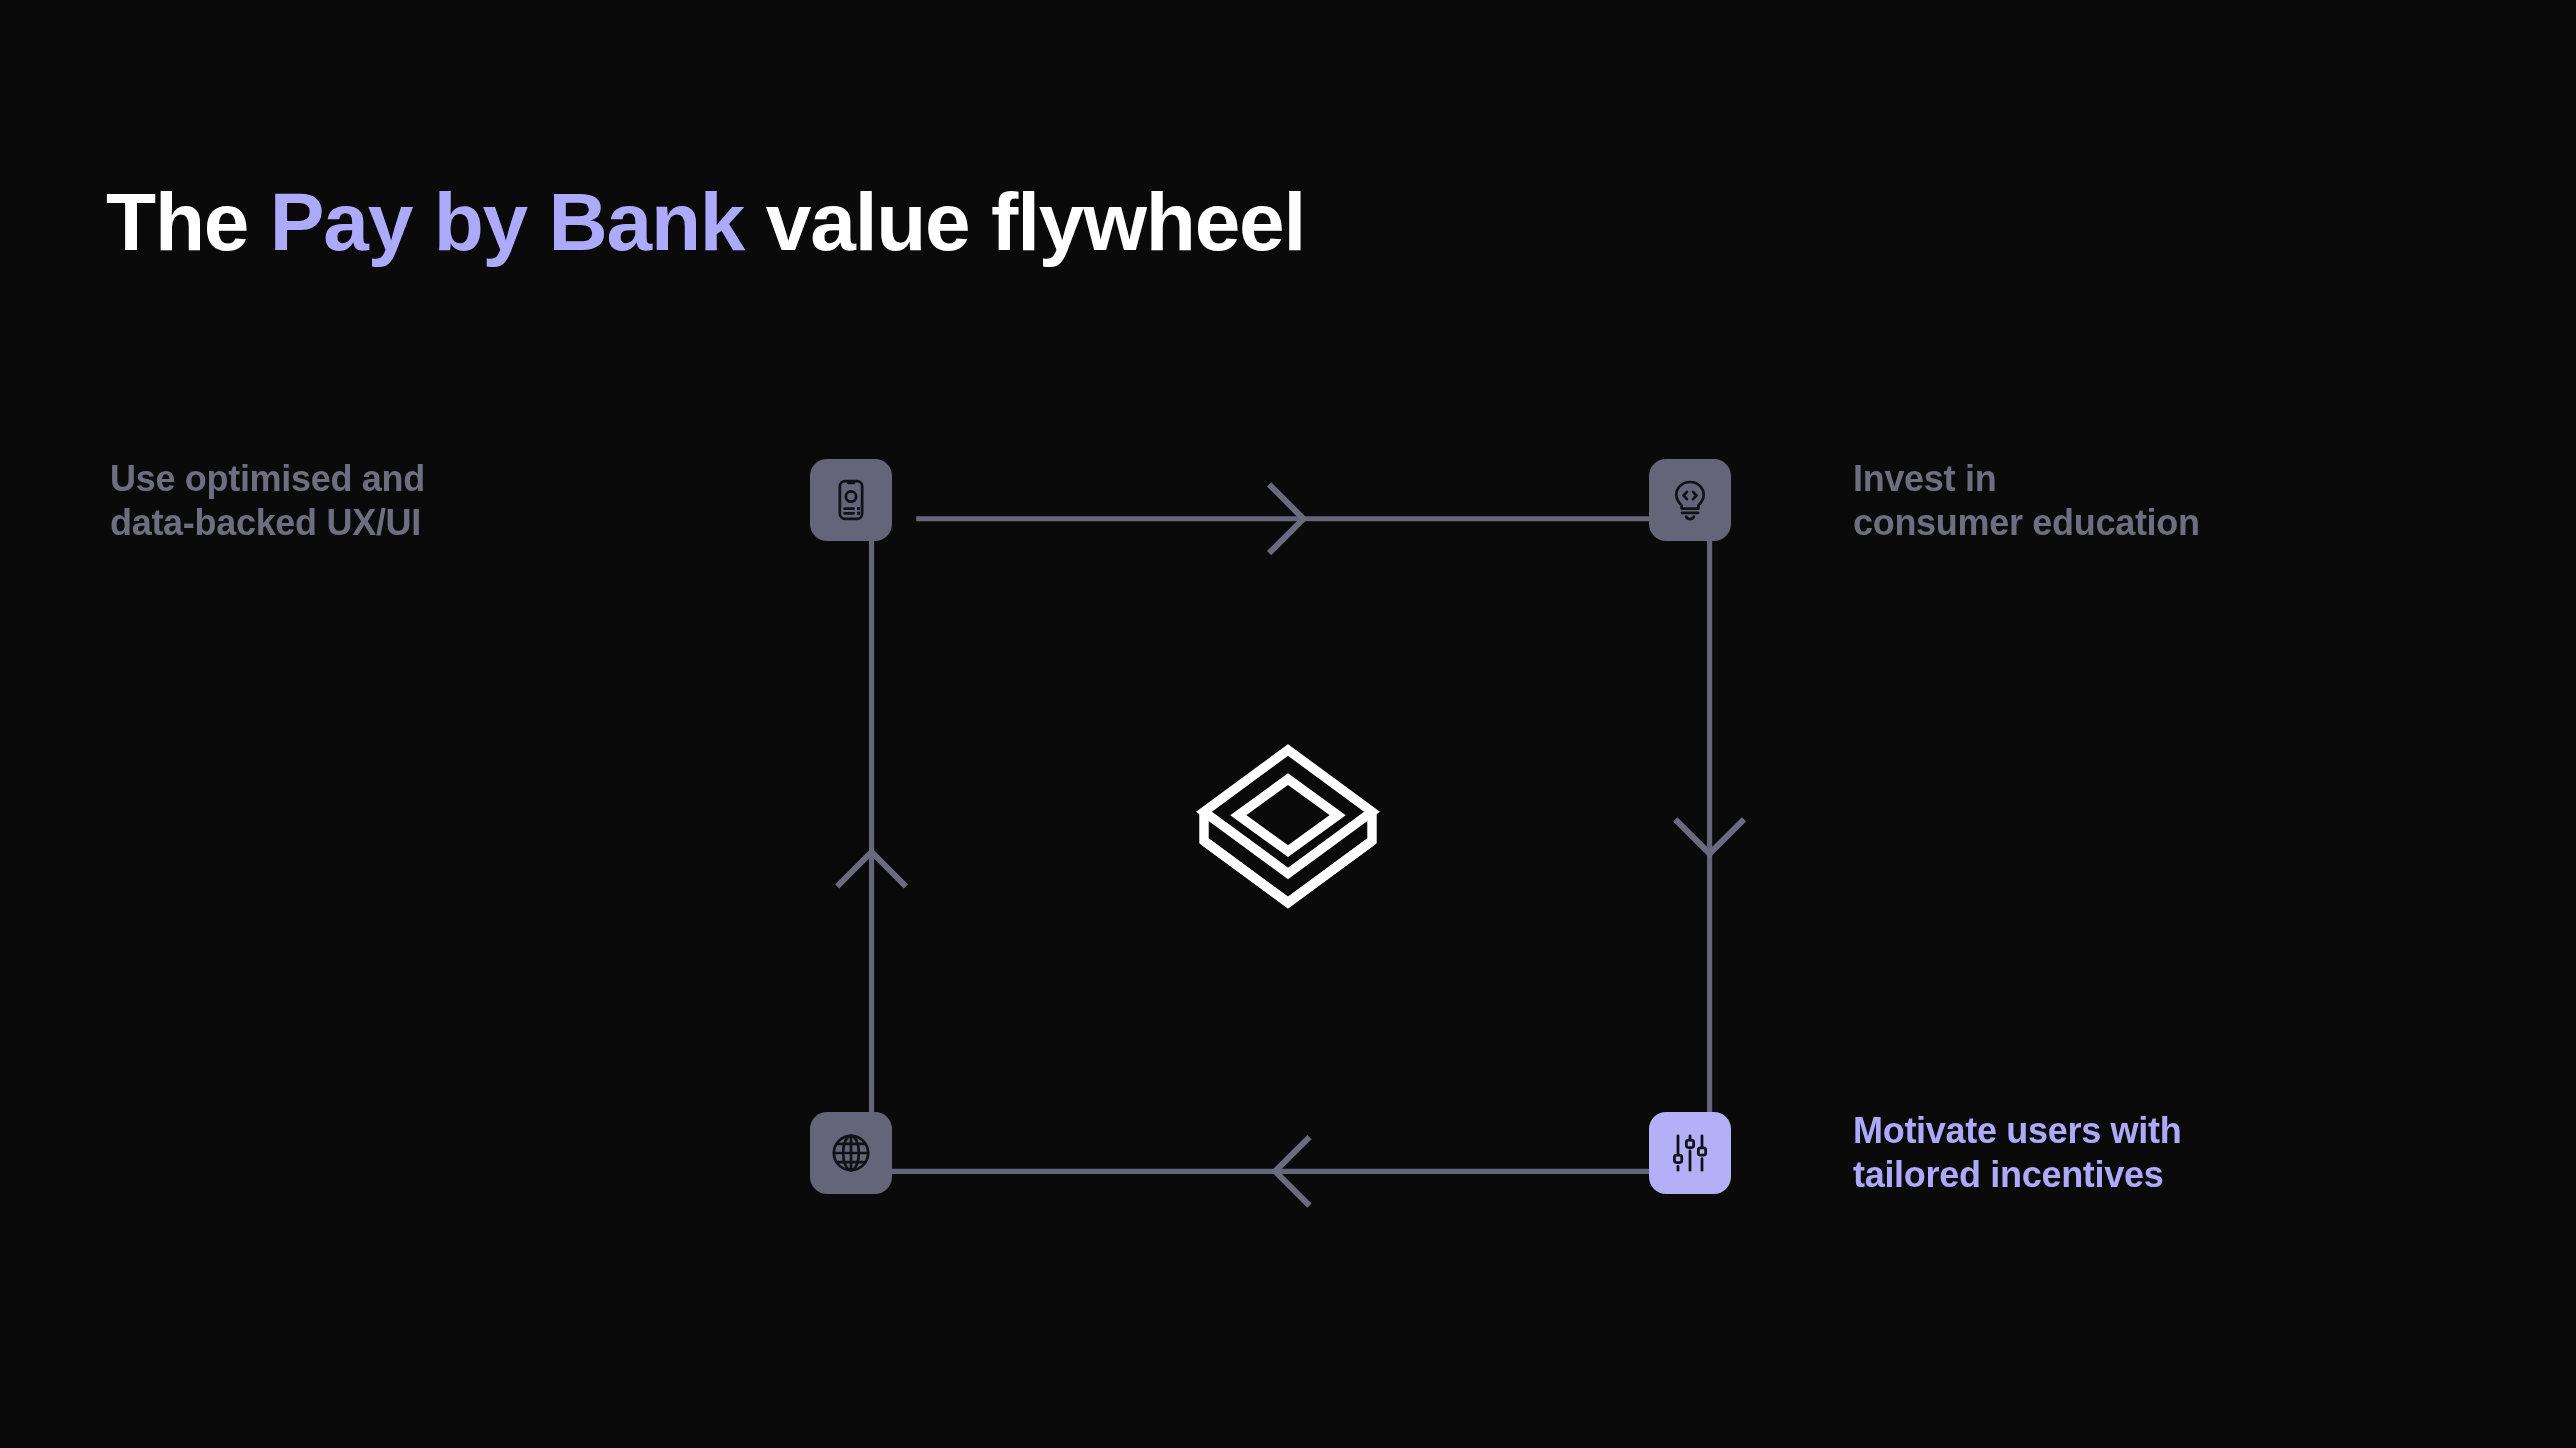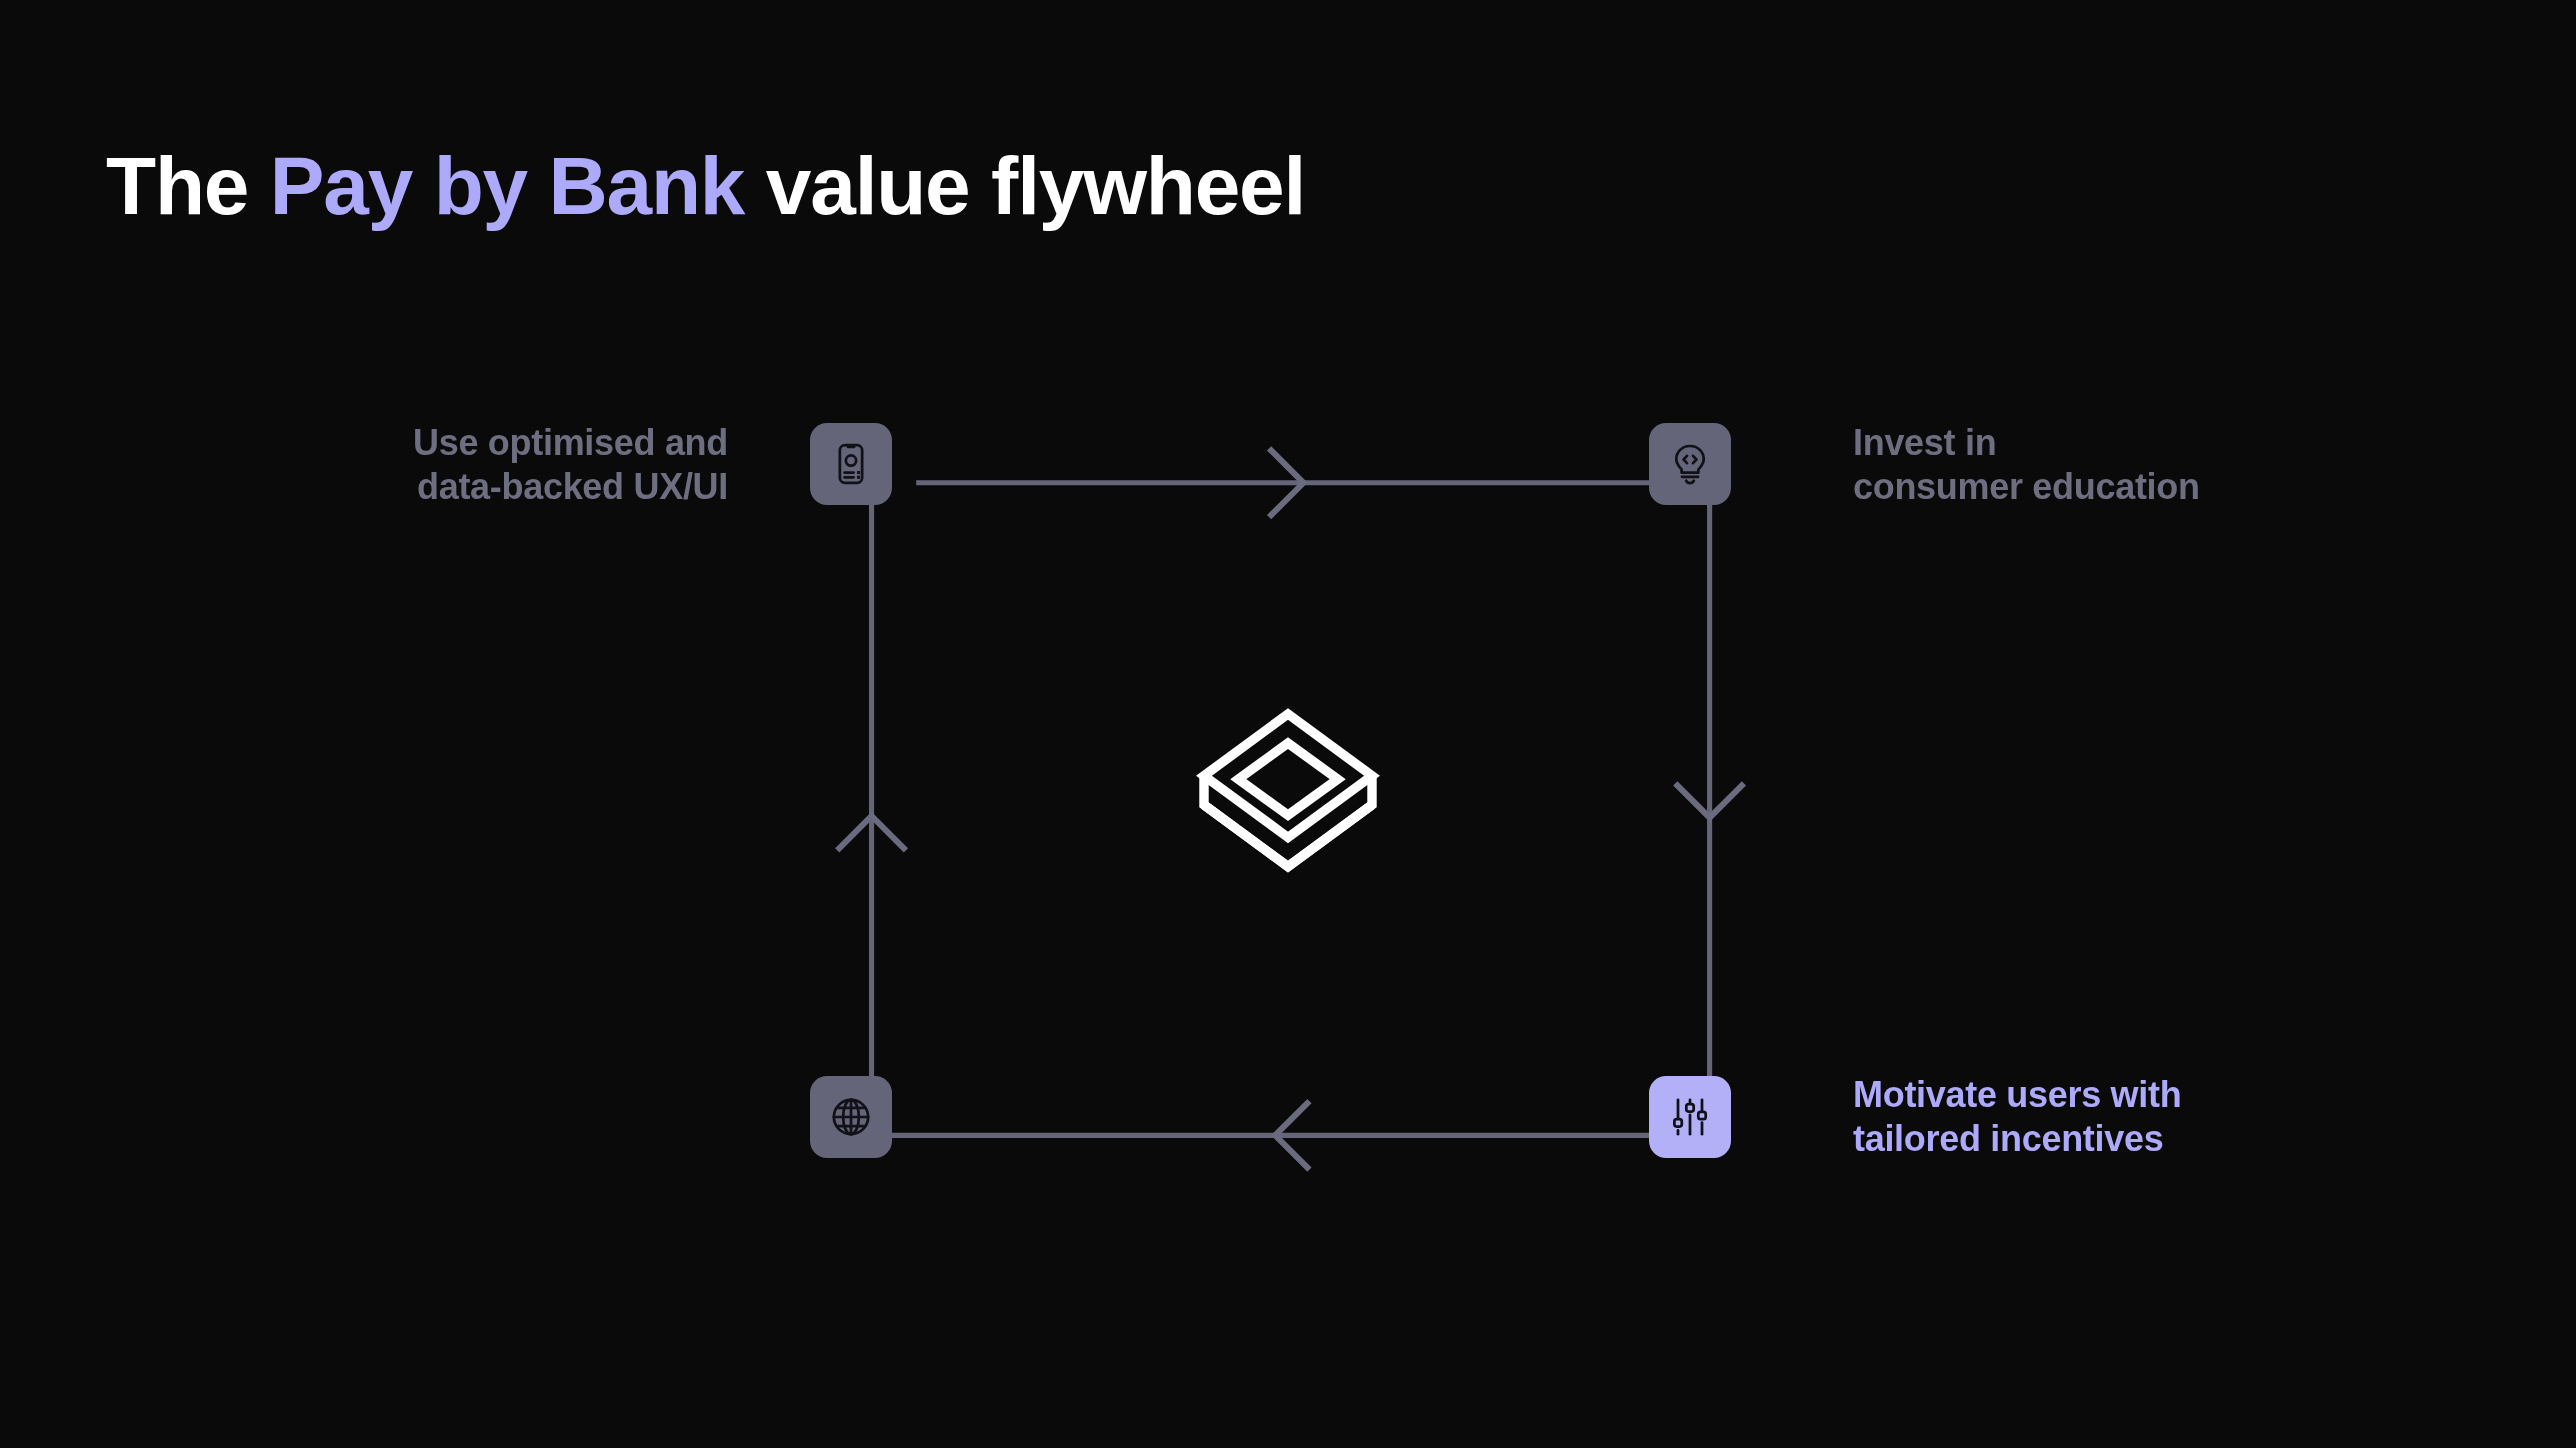--- a/index.html
+++ b/index.html
@@ -14,20 +14,21 @@
     overflow: hidden;
     font-family: "Liberation Sans", sans-serif;
     -webkit-font-smoothing: antialiased;
   }
 
   #slide {
     position: relative;
     width: 2576px;
     height: 1341px;
     background: #0a0a0a;
+    margin-top: 36px;
   }
 
   
   #title {
     position: absolute;
     left: 106px;
     top: 87px;
     font-size: 82px;
     line-height: 1.08;
     font-weight: 700;
@@ -80,21 +81,20 @@
     position: absolute;
     font-size: 36px;
     line-height: 1.22;
     font-weight: 700;
     color: #6d6e80;
     letter-spacing: -0.3px;
     white-space: pre-line;
   }
   .node-label.active-label { color: #ada9fb; }
   .node-label.right-align {
-    text-align: right;
   }
   .node-label.left-align {
     text-align: left;
   }
 
   #label-ux  { right: 1848px; top: 421px; width: 618px; }
   #label-edu { left: 1853px;  top: 421px; width: 687px; }
   #label-net { right: 1848px; top: 1073px; width: 618px; }
   #label-inc { left: 1853px;  top: 1073px; width: 687px; }
 

